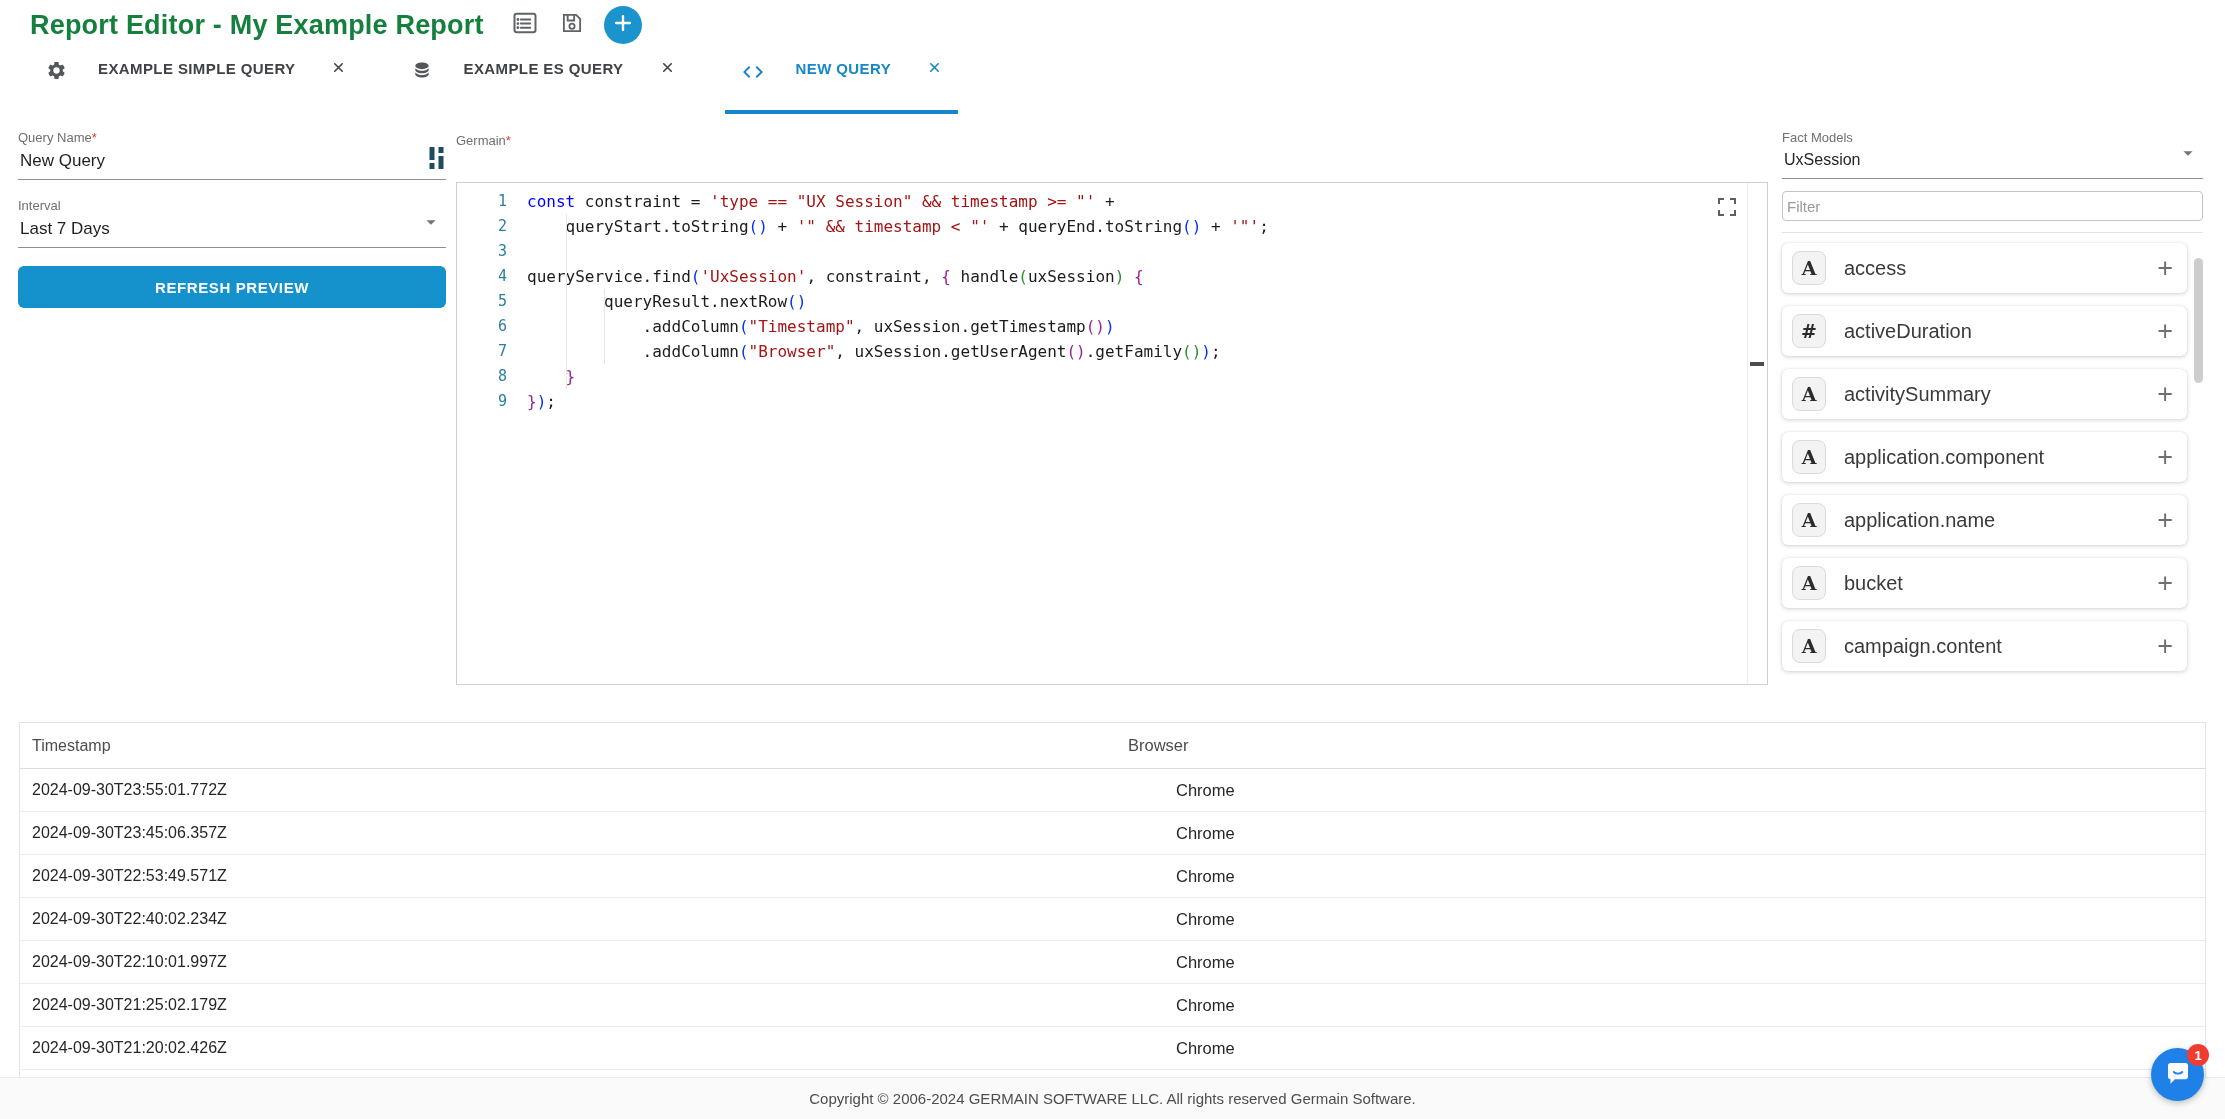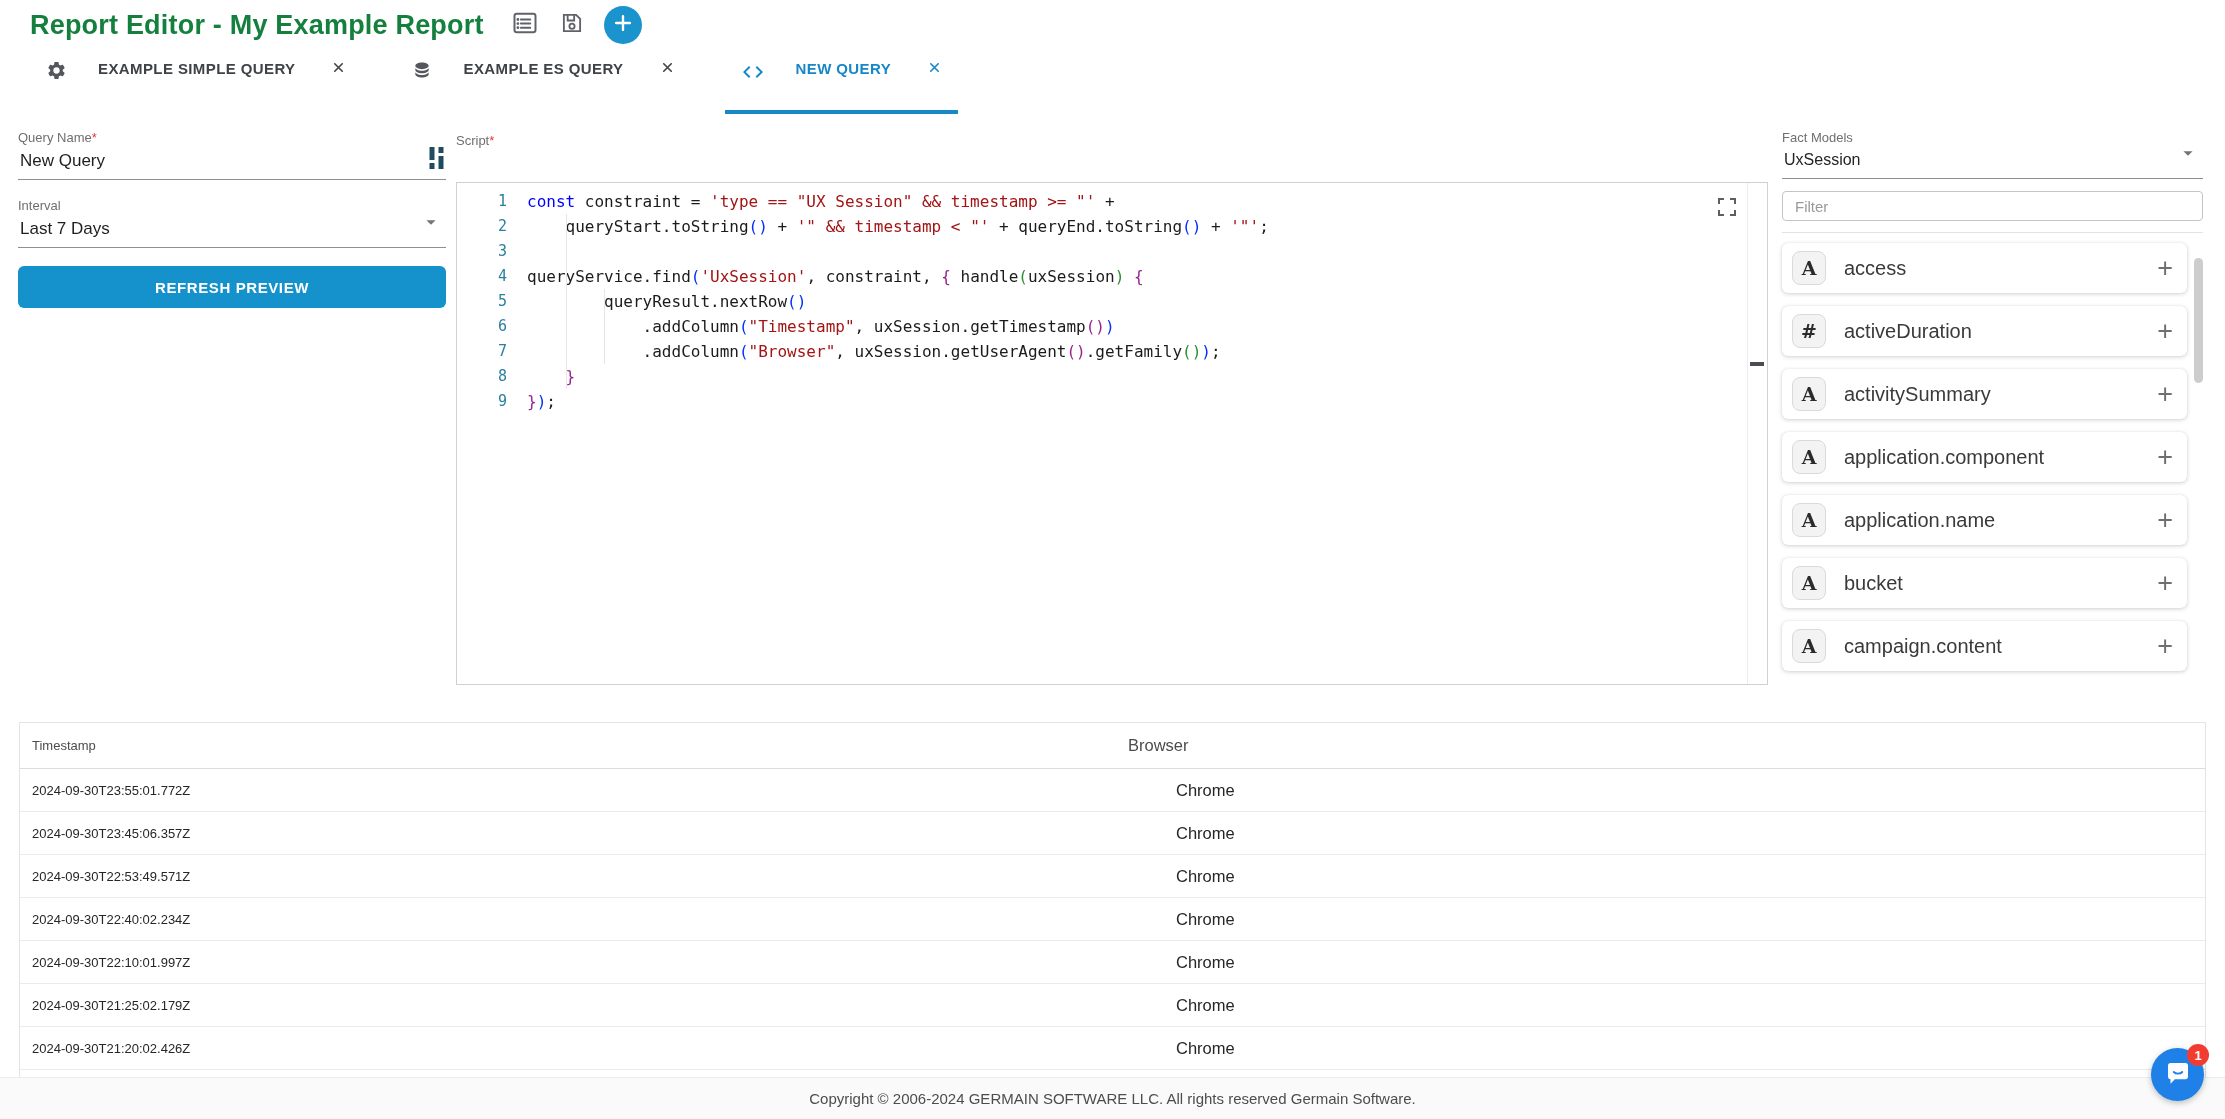--- a/index.html
+++ b/index.html
@@ -56,39 +56,39 @@
   .iguide{position:absolute;width:1px;background:#e6e6e6;}
   .sb-sep{position:absolute;top:0;bottom:0;right:19px;width:1px;background:#ececec;}
   .cursor-dash{position:absolute;right:3px;top:179px;width:14px;height:4px;background:#4a4e52;}
   .expand-btn{position:absolute;top:12px;right:28px;width:24px;height:24px;cursor:pointer;}
 
   
   .fact-panel{position:absolute;left:1782px;top:130px;width:421px;}
   .fact-select{position:relative;border-bottom:1px solid #8f8f8f;padding:6px 0 9px 2px;cursor:pointer;}
   .filter-wrap{margin-top:12px;}
   .filter-input{width:100%;height:30px;box-sizing:border-box;border:1px solid #c4c4c4;border-radius:4px;
-                padding:0 12px;font-size:15px;color:#333;outline:none;font-family:"Liberation Sans",sans-serif;}
+                padding:0 4px;font-size:15px;color:#333;outline:none;font-family:"Liberation Sans",sans-serif;}
   .filter-input::placeholder{color:#9a9a9a;}
   .fact-sep{margin-top:11px;border-bottom:1px solid #e3e3e3;}
   .fact-list{position:relative;margin-top:10px;width:405px;display:flex;flex-direction:column;gap:13px;}
   .fact-card{height:50px;background:#fff;border-radius:6px;box-shadow:0 1px 4px rgba(0,0,0,.18),0 0 1px rgba(0,0,0,.12);
              display:flex;align-items:center;padding:0 14px 0 10px;box-sizing:border-box;cursor:pointer;}
   .fact-badge{width:34px;height:34px;border-radius:8px;background:#f3f3f3;border:1px solid #dadada;
               display:flex;align-items:center;justify-content:center;font-family:"DejaVu Serif","Liberation Serif",serif;
               font-weight:700;font-size:19px;color:#2b2b2b;box-sizing:border-box;}
   .fact-label{margin-left:18px;font-size:20px;color:#3a3a3a;flex:1;}
   .fact-plus{font-size:27px;font-weight:200;color:#6f6f6f;line-height:1;cursor:pointer;}
   .fact-scroll{position:absolute;left:2194px;top:258px;width:9px;height:125px;border-radius:5px;background:#cdcdcd;}
 
   
   .table-wrap{position:absolute;left:19px;top:722px;width:2187px;height:356px;overflow:hidden;
               border:1px solid #e4e4e4;background:#fff;box-sizing:border-box;}
   .t-header{display:flex;height:45px;align-items:center;border-bottom:1px solid #dcdcdc;}
   .t-row{display:flex;height:42px;align-items:center;border-bottom:1px solid #ebebeb;gap:48px;}
-  .t-cell-ts{width:1084px;padding-left:12px;flex:0 0 auto;font-size:13px;}
+  .t-cell-ts{width:1084px;padding-left:12px;flex:0 0 auto;font-size:16px;}
   .t-cell-br{flex:1;padding-left:12px;font-size:16.5px;}
   .t-header .t-cell-ts,.t-header .t-cell-br{color:#4c4c4c;}
   .t-row .t-cell-ts,.t-row .t-cell-br{color:#262626;}
 
   
   .footer{position:absolute;left:0;bottom:0;width:100%;height:41px;background:#fafafa;border-top:1px solid #ececec;
           display:flex;align-items:center;justify-content:center;text-align:right;}
   .footer-text{font-size:15px;color:#4d4d4d;}
 
   
@@ -193,21 +193,21 @@
       <span class="select-chevron">
         <svg width="22" height="22" viewBox="0 0 24 24">
             <path d="M7 10l5 5 5-5z" fill="#757575"></path>
           </svg>
       </span>
     </div>
   </div>
   <button class="refresh-btn">REFRESH PREVIEW</button>
 </div>
 
-<div class="script-label"><span>Script</span><span class="req">*</span></div>
+<div class="script-label"><span>Germain</span><span class="req">*</span></div>
 <div class="editor">
   <div class="code-pane">
       <div class="code-line"><span class="ln">1</span><span class="code-text"><span class="tok-k">const</span><span class="tok-p"> constraint = </span><span class="tok-s">'type == "UX Session" &amp;&amp; timestamp &gt;= "'</span><span class="tok-p"> +</span></span></div>
       <div class="code-line"><span class="ln">2</span><span class="code-text"><span class="tok-p">    queryStart.toString</span><span class="tok-b1">()</span><span class="tok-p"> + </span><span class="tok-s">'" &amp;&amp; timestamp &lt; "'</span><span class="tok-p"> + queryEnd.toString</span><span class="tok-b1">()</span><span class="tok-p"> + </span><span class="tok-s">'"'</span><span class="tok-p">;</span></span></div>
       <div class="code-line"><span class="ln">3</span><span class="code-text"></span></div>
       <div class="code-line"><span class="ln">4</span><span class="code-text"><span class="tok-p">queryService.find</span><span class="tok-b1">(</span><span class="tok-s">'UxSession'</span><span class="tok-p">, constraint, </span><span class="tok-b2">{</span><span class="tok-p"> handle</span><span class="tok-b3">(</span><span class="tok-p">uxSession</span><span class="tok-b3">)</span><span class="tok-p"> </span><span class="tok-b2">{</span></span></div>
       <div class="code-line"><span class="ln">5</span><span class="code-text"><span class="tok-p">        queryResult.nextRow</span><span class="tok-b1">()</span></span></div>
       <div class="code-line"><span class="ln">6</span><span class="code-text"><span class="tok-p">            .addColumn</span><span class="tok-b1">(</span><span class="tok-s">"Timestamp"</span><span class="tok-p">, uxSession.getTimestamp</span><span class="tok-b2">()</span><span class="tok-b1">)</span></span></div>
       <div class="code-line"><span class="ln">7</span><span class="code-text"><span class="tok-p">            .addColumn</span><span class="tok-b1">(</span><span class="tok-s">"Browser"</span><span class="tok-p">, uxSession.getUserAgent</span><span class="tok-b2">()</span><span class="tok-p">.getFamily</span><span class="tok-b3">()</span><span class="tok-b1">)</span><span class="tok-p">;</span></span></div>
       <div class="code-line"><span class="ln">8</span><span class="code-text"><span class="tok-p">    </span><span class="tok-b2">}</span></span></div>

